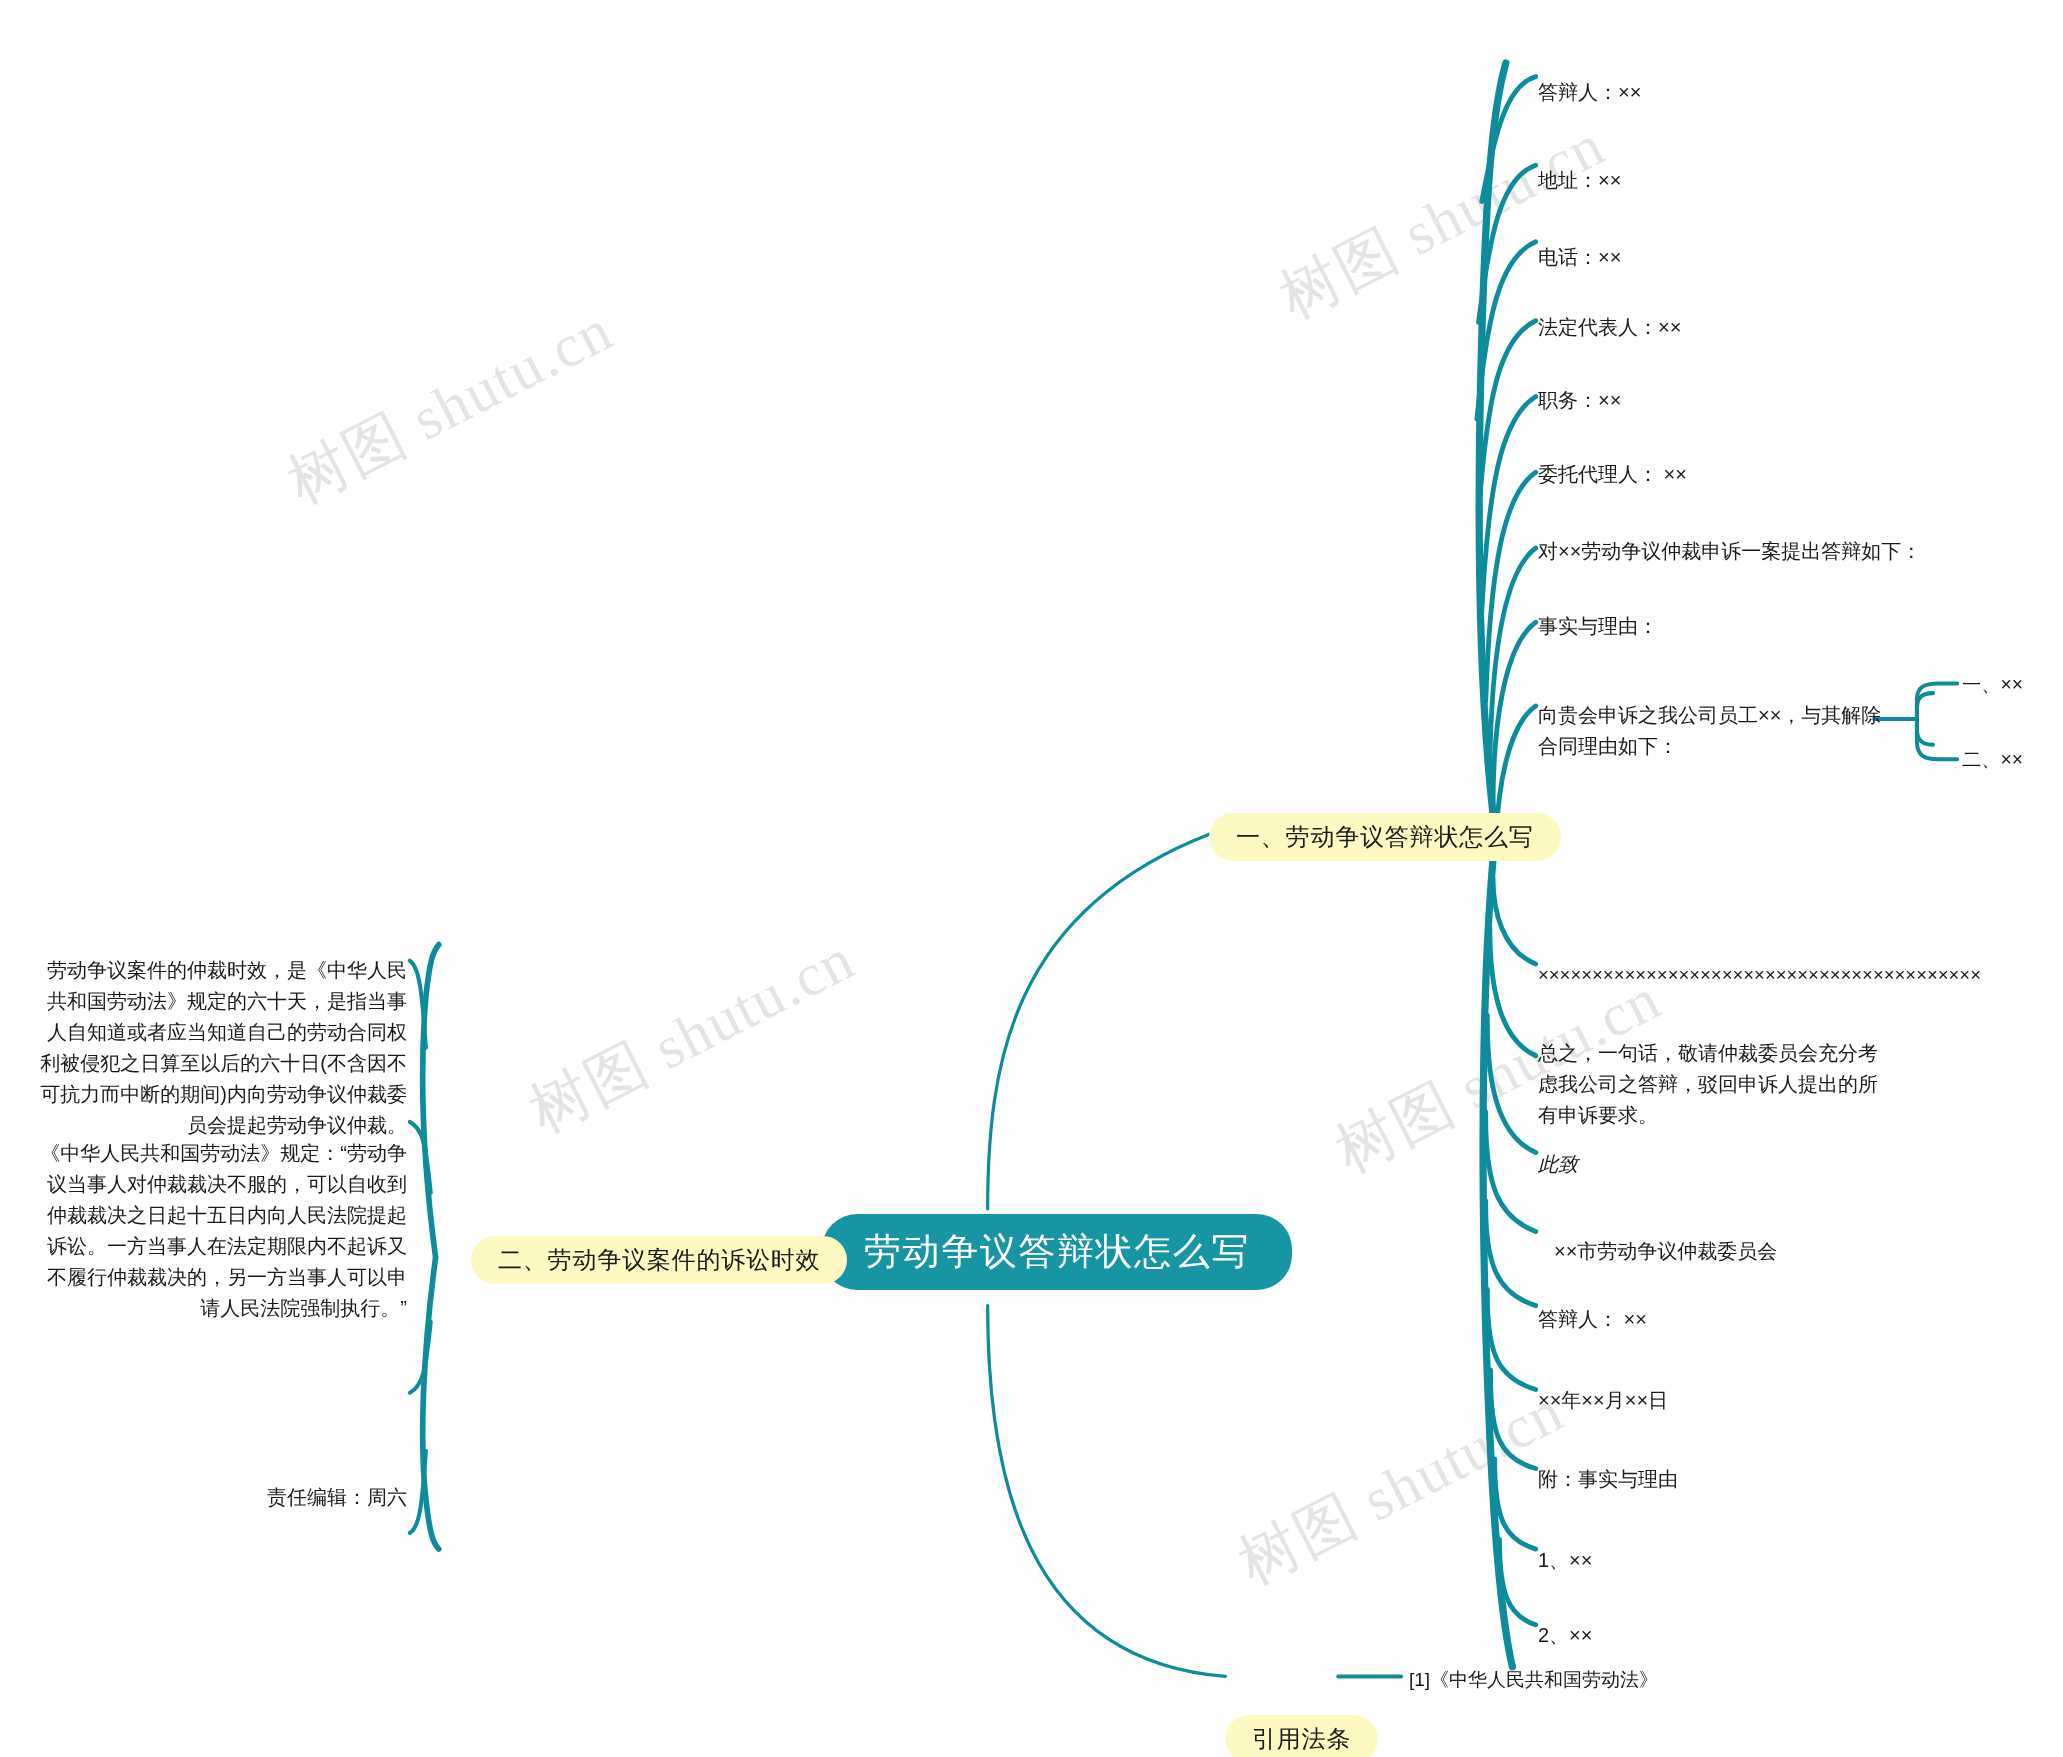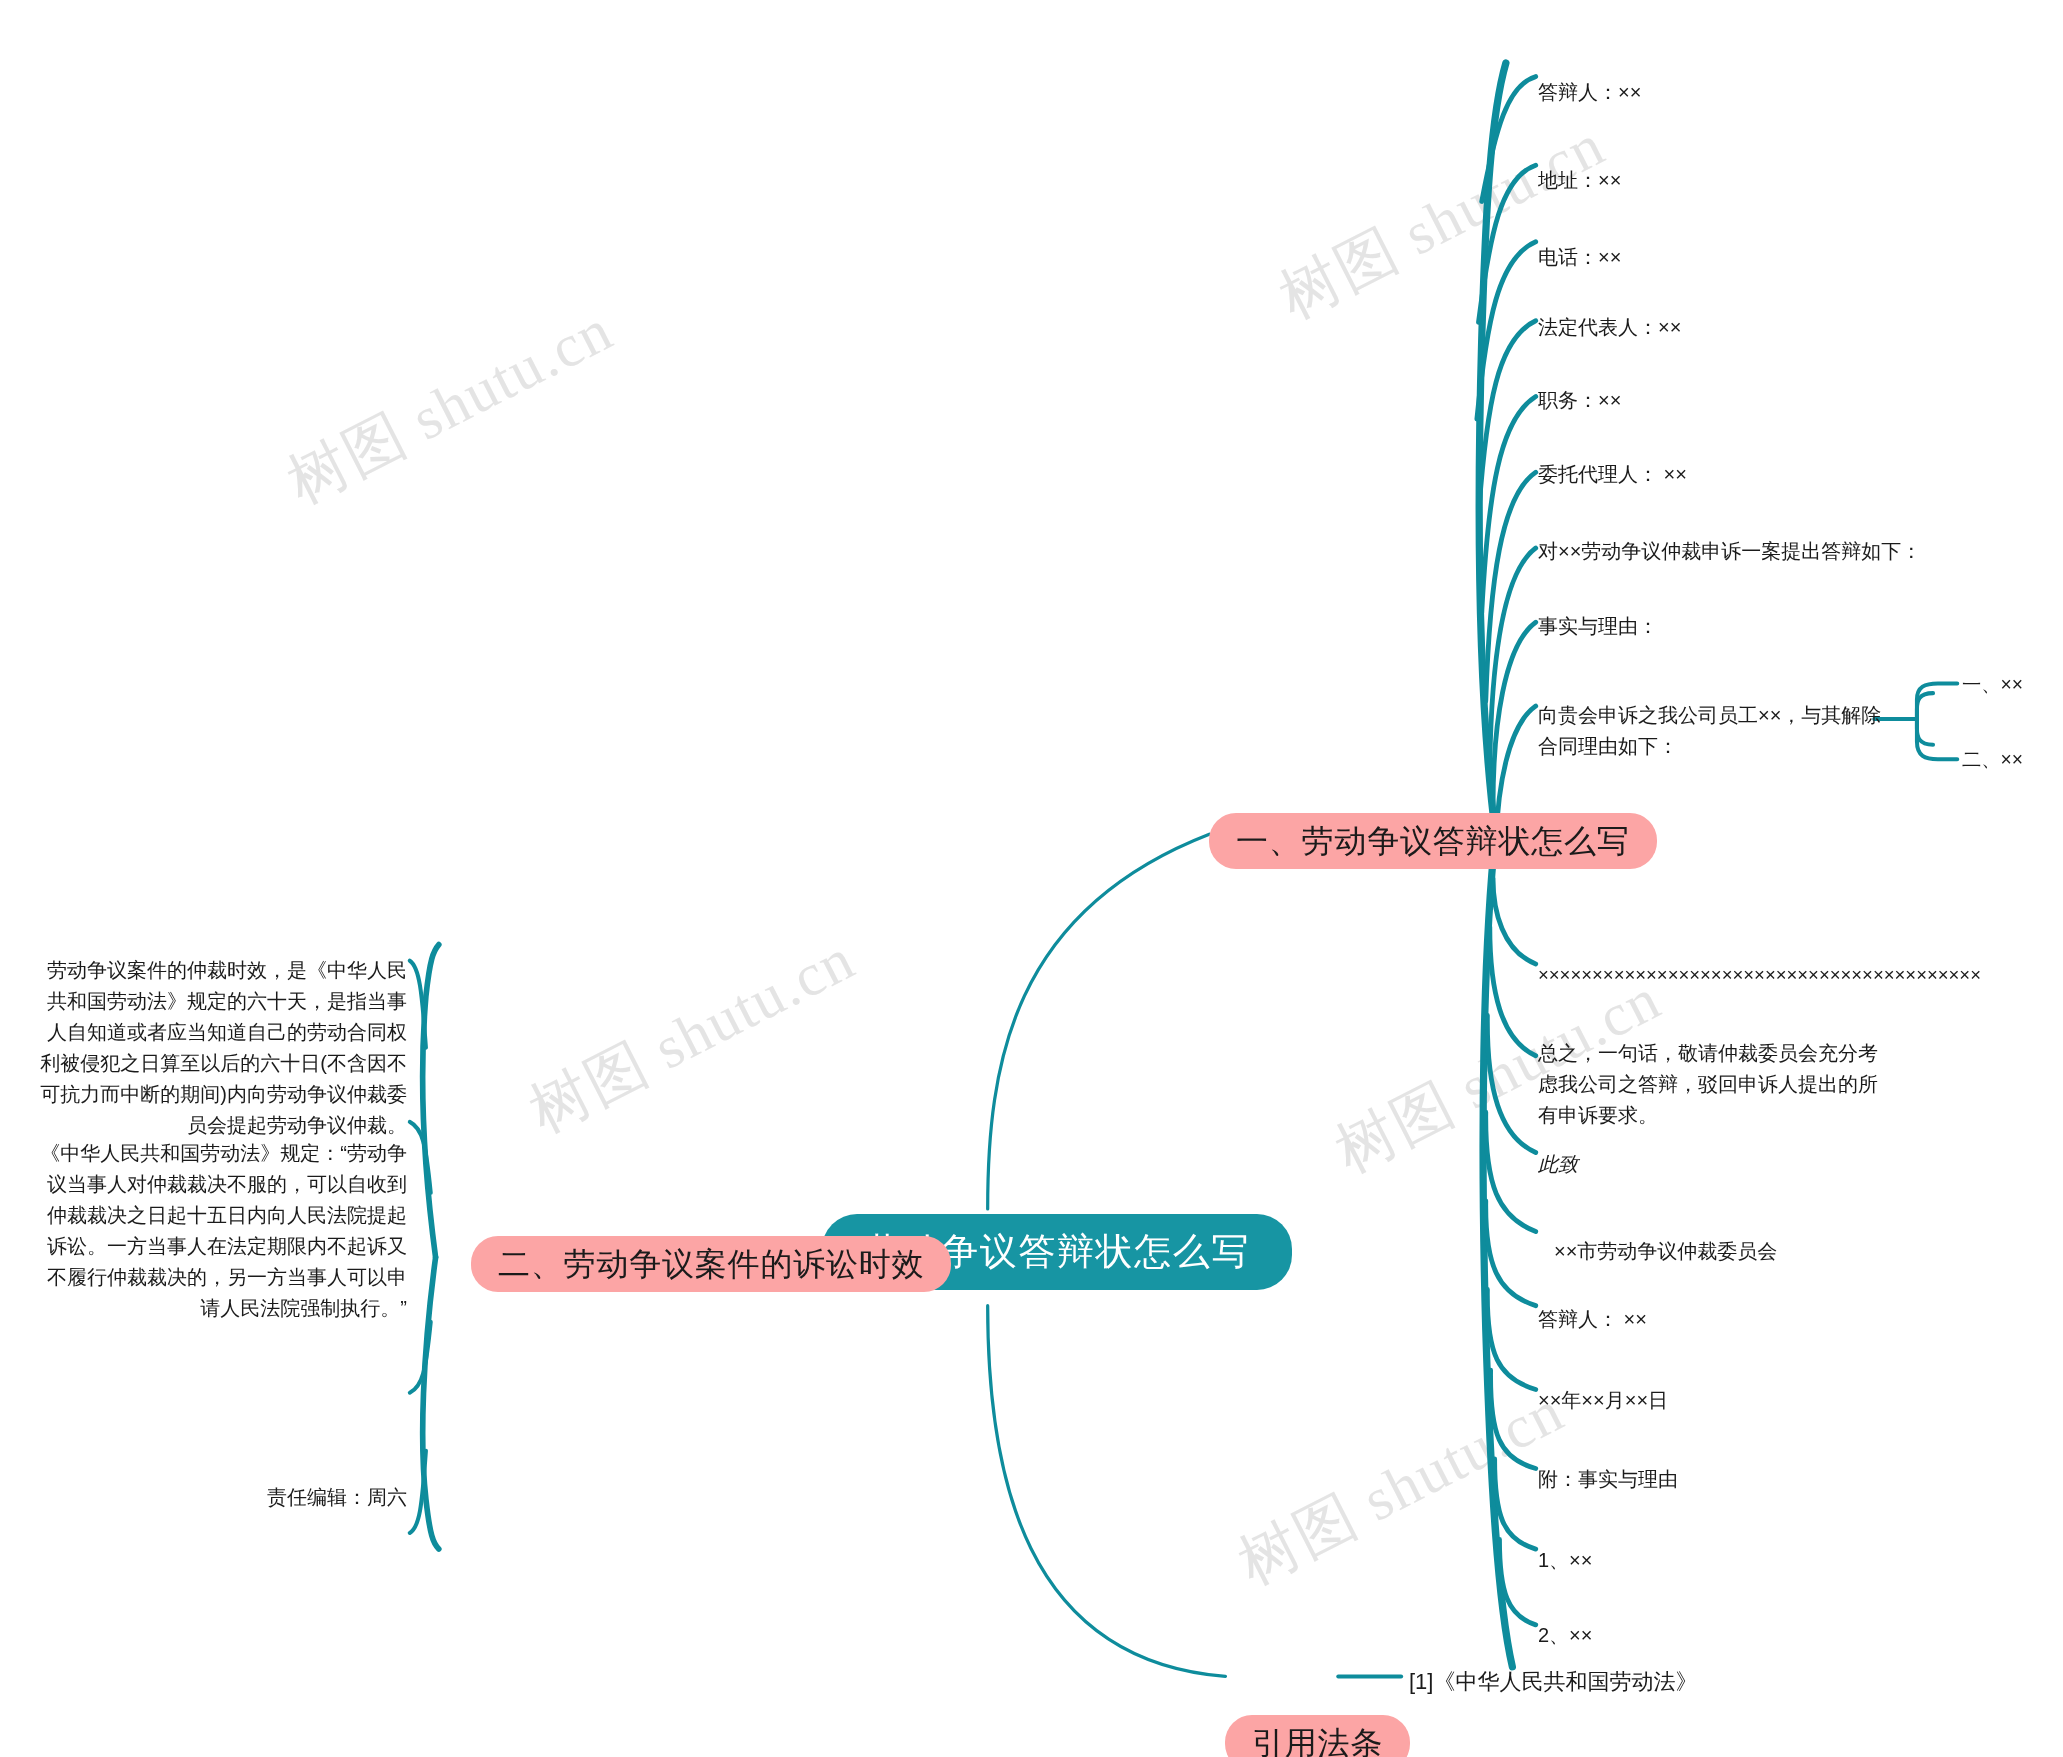--- a/index.html
+++ b/index.html
@@ -35,42 +35,42 @@
     border-radius:35px;
     font-size:37px;
     letter-spacing:1.6px;
     padding:19.3px 42px;
     white-space:nowrap;
     line-height:1;
     box-shadow:0 0 0 0 transparent;
   }
 
   .branch{
-    background:#fca5a5;
+    background:#fef9c3;
     color:#1b1b1b;
     border-radius:27px;
-    font-size:32px;
+    font-size:24px;
     letter-spacing:0.8px;
     padding:12px 27px;
     white-space:nowrap;
     line-height:1;
   }
 
   .leaf{
     font-size:20px;
     line-height:1.55;
     color:#1b1b1b;
     white-space:pre-wrap;
   }
   .leaf.wrap{width:359px;}
   .leaf.wrapL{width:367px;text-align:right;}
   .leaf.small{font-size:18.5px;}
   .leaf.right-align{text-align:right;width:367px;}
   .subleaf{font-size:19.3px;line-height:1.5;white-space:nowrap;}
-  .cite{font-size:22px;white-space:nowrap;}
+  .cite{font-size:19px;white-space:nowrap;}
 </style>
 </head>
 <body>
 
 <div id="canvas">
 
   <div id="wm-layer">
       <div class="wm" style="left: 274px; top: 451px;">树图 shutu.cn</div>
       <div class="wm" style="left: 1266px; top: 266px;">树图 shutu.cn</div>
       <div class="wm" style="left: 516px; top: 1080px;">树图 shutu.cn</div>

